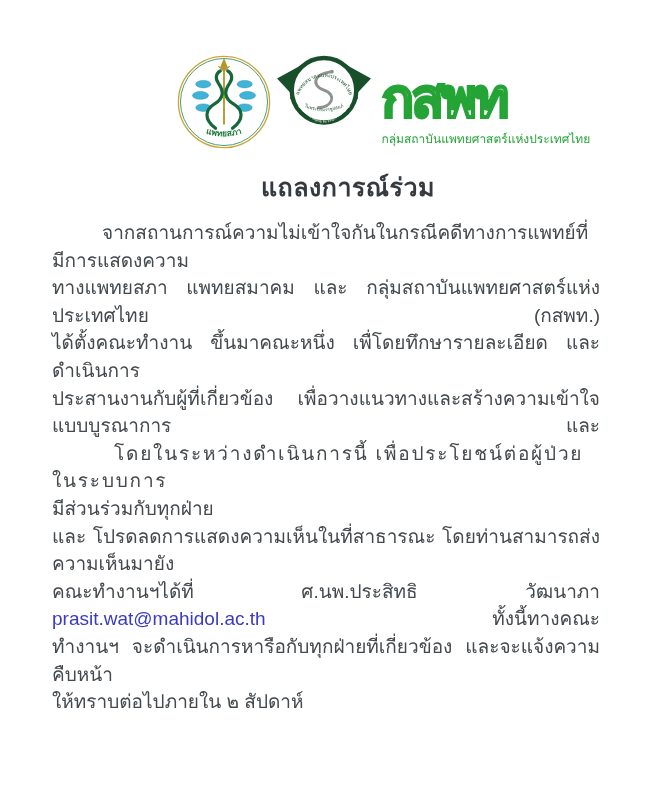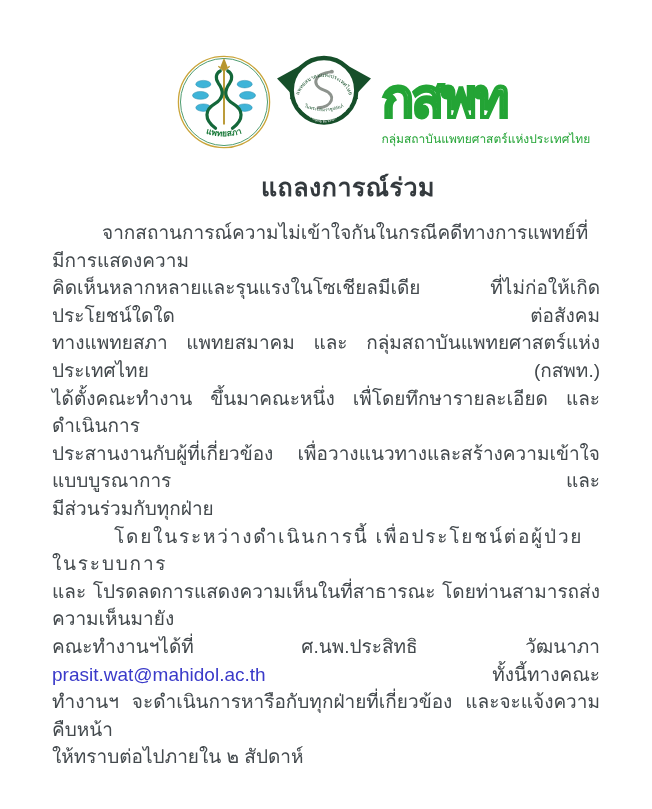--- a/index.html
+++ b/index.html
@@ -130,27 +130,26 @@
     <div class="logo3">
       <div class="logo3-big">กสพท</div>
       <div class="logo3-caption">กลุ่มสถาบันแพทยศาสตร์แห่งประเทศไทย</div>
     </div>
   </div>
 
   <div class="doc-title">แถลงการณ์ร่วม</div>
 
   <div class="body-text">
     <div class="line indent1">จากสถานการณ์ความไม่เข้าใจกันในกรณีคดีทางการแพทย์ที่มีการแสดงความ</div>
-    <div class="line jl">คิดเห็นหลากหลายและรุนแรงในโซเชียลมีเดีย ที่ไม่ก่อให้เกิดประโยชน์ใดใด ต่อสังคม</div>
     <div class="line jl">ทางแพทยสภา แพทยสมาคม และ กลุ่มสถาบันแพทยศาสตร์แห่งประเทศไทย (กสพท.)</div>
     <div class="line jl">ได้ตั้งคณะทำงาน ขึ้นมาคณะหนึ่ง เพื่โดยทึกษารายละเอียด และดำเนินการ</div>
     <div class="line jl">ประสานงานกับผู้ที่เกี่ยวข้อง เพื่อวางแนวทางและสร้างความเข้าใจ แบบบูรณาการ และ</div>
+    <div class="line indent2">โดยในระหว่างดำเนินการนี้ เพื่อประโยชน์ต่อผู้ป่วยในระบบการ</div>
+
     <div class="line">มีส่วนร่วมกับทุกฝ่าย</div>
-
-    <div class="line indent2">โดยในระหว่างดำเนินการนี้ เพื่อประโยชน์ต่อผู้ป่วยในระบบการ</div>
     <div class="line jl">และ โปรดลดการแสดงความเห็นในที่สาธารณะ โดยท่านสามารถส่งความเห็นมายัง</div>
     <div class="line jl">
       <span>คณะทำงานฯได้ที่ ศ.นพ.ประสิทธิ วัฒนาภา </span><a class="email-link">prasit.wat@mahidol.ac.th</a><span> ทั้งนี้ทางคณะ</span>
     </div>
     <div class="line jl">ทำงานฯ จะดำเนินการหารือกับทุกฝ่ายที่เกี่ยวข้อง และจะแจ้งความคืบหน้า</div>
     <div class="line">ให้ทราบต่อไปภายใน ๒ สัปดาห์</div>
   </div>
 
 </div>
 

